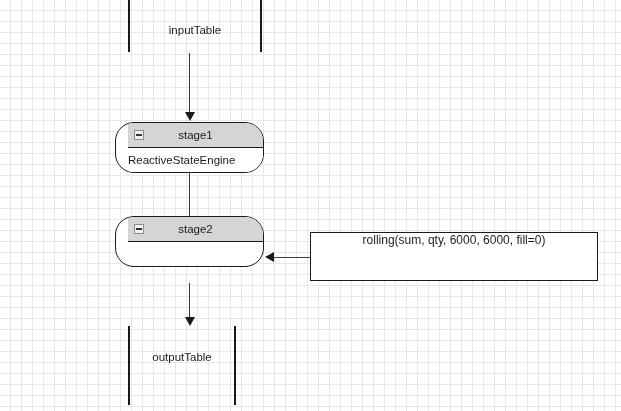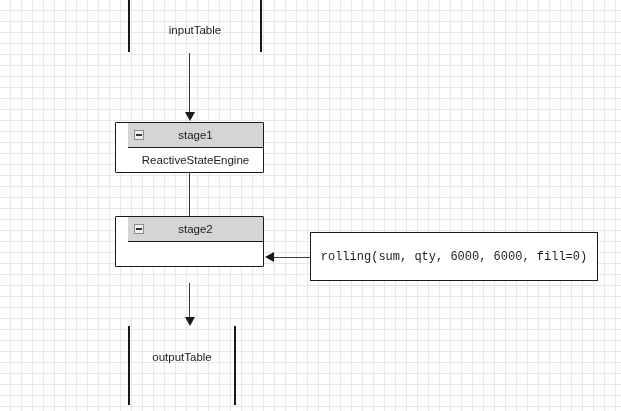--- a/index.html
+++ b/index.html
@@ -45,21 +45,21 @@
     margin-top: 12px;
   }
 
   
   .stage-node {
     position: absolute;
     box-sizing: border-box;
     width: 149px;
     height: 51px;
     border: 1.4px solid #1a1a1a;
-    border-radius: 1px;
+    border-radius: 19px;
     background: #ffffff;
     overflow: hidden;
     padding-left: 12px;
   }
   .stage-header {
     position: relative;
     height: 25px;
     box-sizing: border-box;
     background: #d5d5d5;
     border-bottom: 1.4px solid #1a1a1a;
@@ -89,39 +89,38 @@
   .collapse-box .minus {
     display: block;
     width: 6px;
     height: 1.4px;
     background: #333333;
   }
   .stage-body {
     height: 24px;
     display: flex;
     align-items: center;
-    justify-content: center;
+    justify-content: flex-start;
     background: #ffffff;
   }
   .stage-body-label {
     font-size: 11.5px;
     color: #1c1c1c;
     white-space: nowrap;
   }
 
   
   .annotation-box {
     position: absolute;
     box-sizing: border-box;
     border: 1.6px solid #1a1a1a;
     background: #ffffff;
     display: flex;
-    align-items: center;
-    justify-content: center;
-    font-family: Liberation Mono, monospace;
+    align-items: flex-start;
+    justify-content: center;
   }
   .annotation-label {
     font-size: 12px;
     color: #1c1c1c;
     white-space: nowrap;
   }
 
   
   .edge-v {
     position: absolute;

